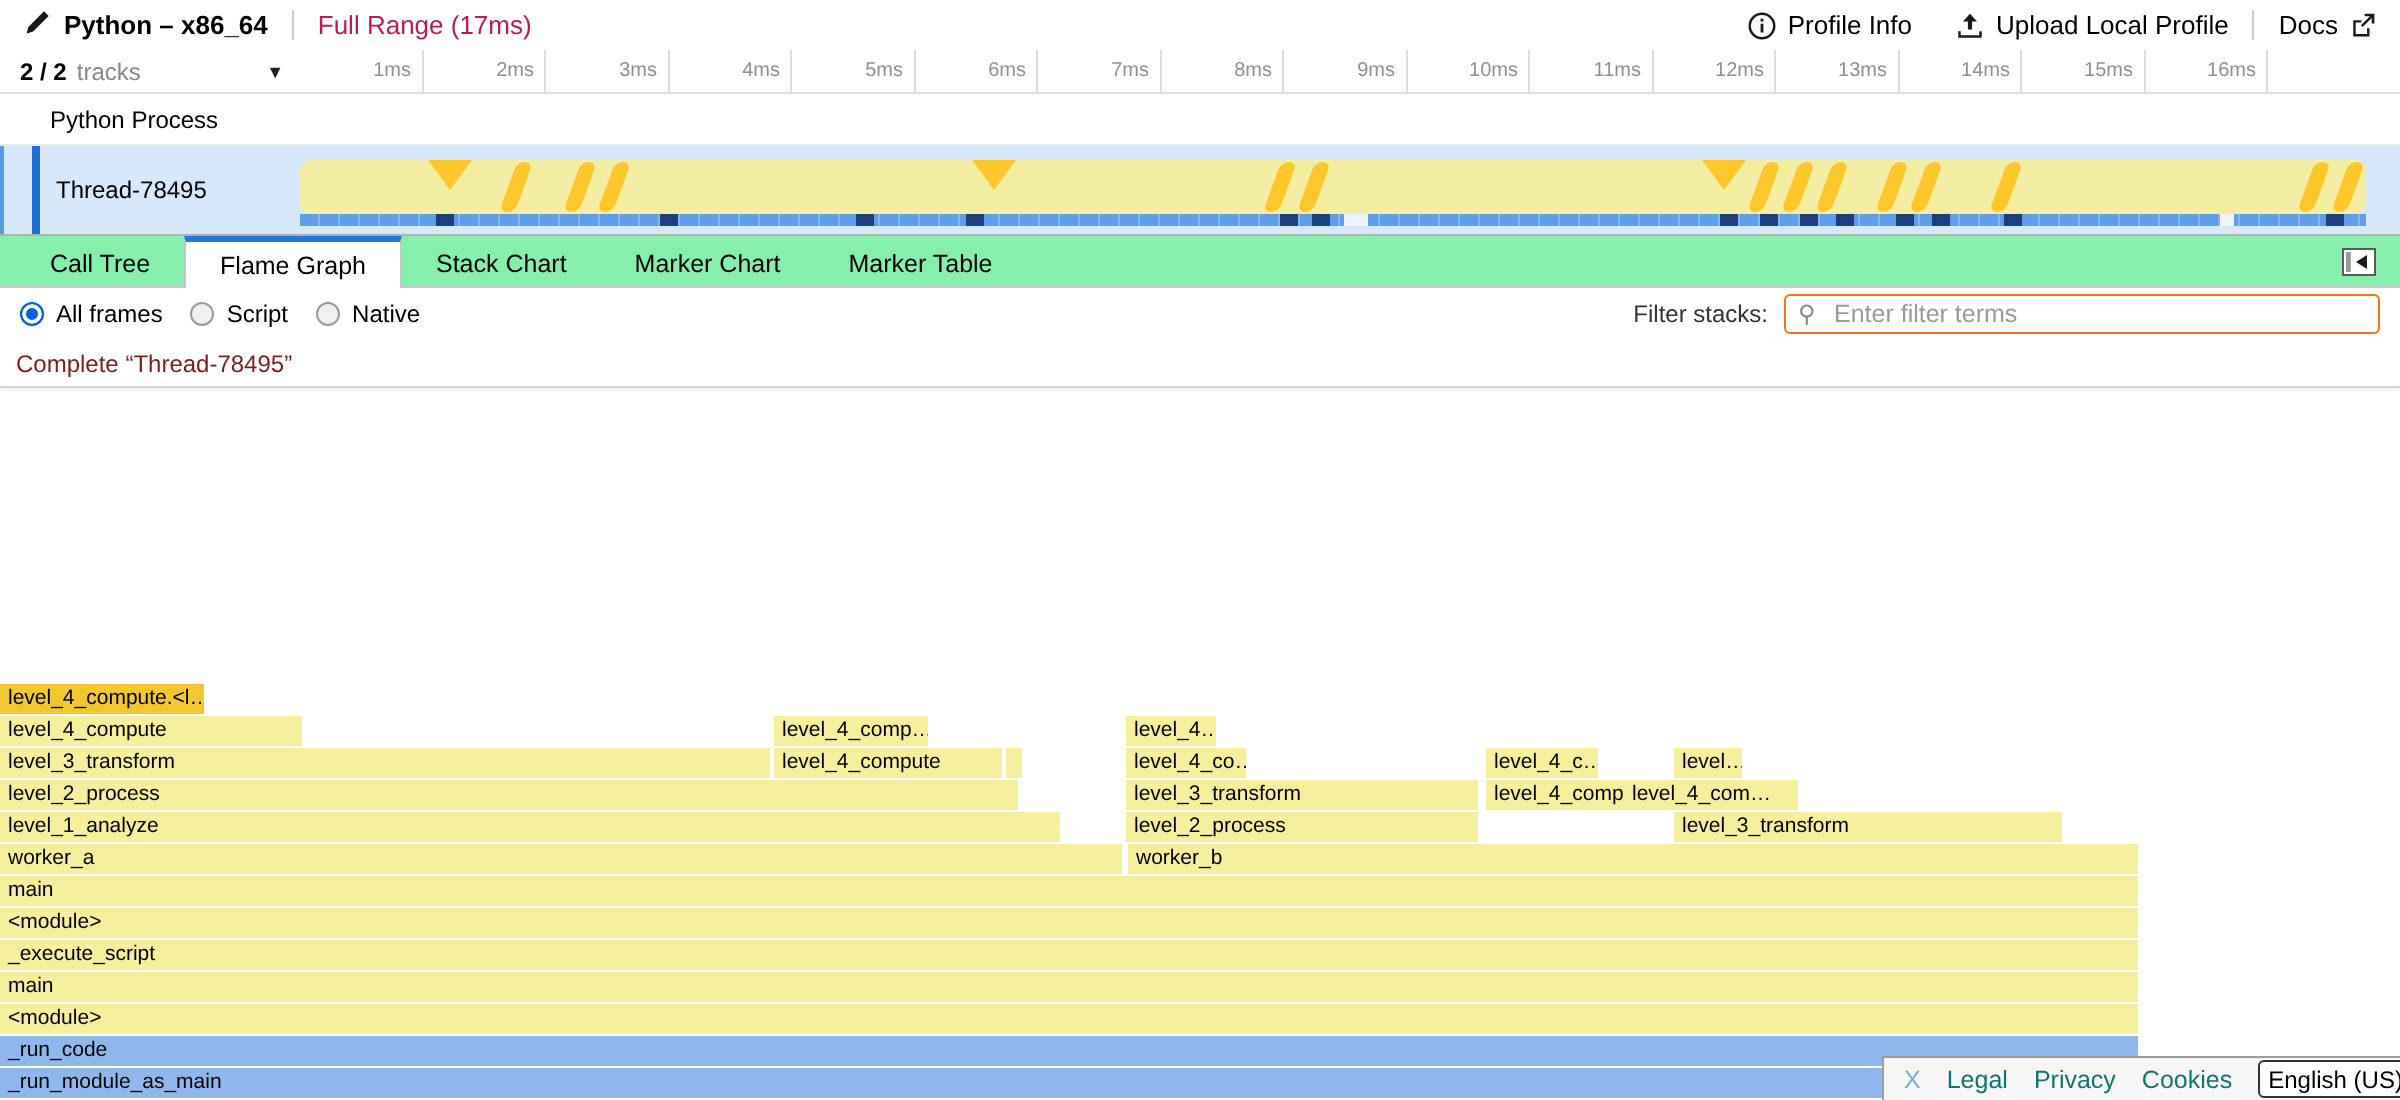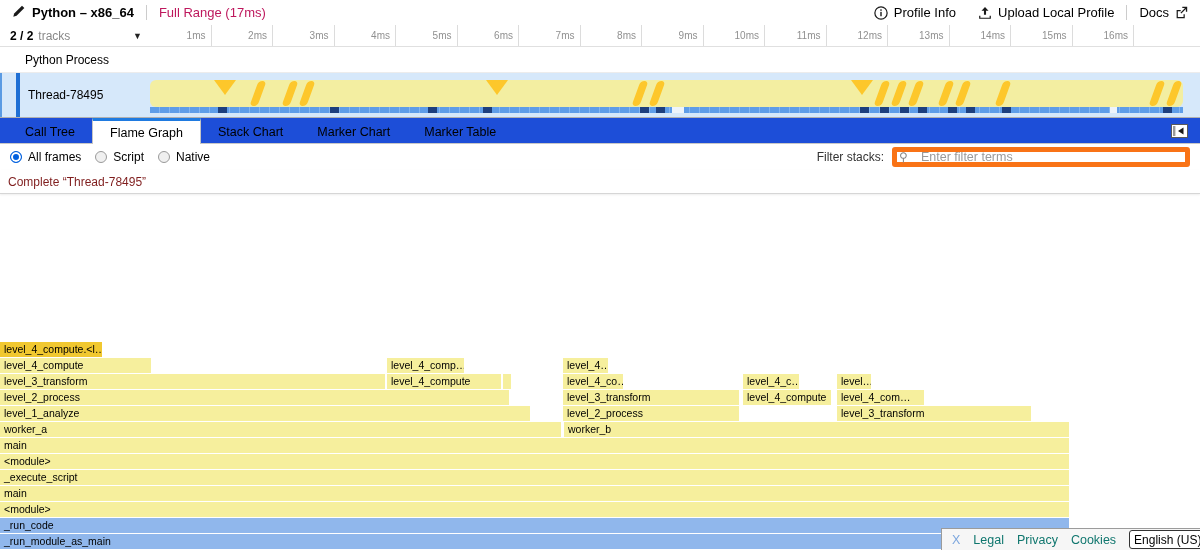--- a/index.html
+++ b/index.html
@@ -38,38 +38,38 @@
     background:#f3eea1; border-radius:6px; overflow:hidden; cursor:pointer; }
   .m-tri { position:absolute; top:0; width:0; height:0;
     border-left:11px solid transparent; border-right:11px solid transparent; border-top:15px solid #fdc72b; }
   .m-slash { position:absolute; top:1px; width:8px; height:25px; background:#fdc72b;
     border-radius:5px; transform:skewX(-20deg); }
   .track-samples { position:absolute; left:150px; top:34px; width:1033px; height:6px;
     background:repeating-linear-gradient(90deg,#5e9de8 0 9px,#84b5f2 9px 10px); overflow:hidden; }
   .navy { position:absolute; top:0; height:100%; width:9px; background:#1d3f7e; }
   .sgap { position:absolute; top:0; height:100%; background:#eef4fb; }
   
-  .tab-bar { height:27px; background:#1d4ed8; border-top:1px solid #b0b0b0; border-bottom:1px solid #c8c8c8;
+  .tab-bar { height:27px; background:#86efac; border-top:1px solid #b0b0b0; border-bottom:1px solid #c8c8c8;
     display:flex; align-items:stretch; padding-left:8px; }
   .tab { padding:0 17px; font-size:12.5px; display:flex; align-items:center; cursor:pointer;
     border-top:3px solid transparent; color:#000; }
   .tab.active { background:#fff; border-top:3px solid #1f7ae0; border-left:1px solid #c5c5c5;
     border-right:1px solid #c5c5c5; margin-bottom:-1px; }
   .sidebar-toggle { margin-left:auto; margin-right:12px; align-self:center; cursor:pointer; display:flex; }
   
   .toolbar { height:26px; display:flex; align-items:center; padding:0 10px; background:#fff; }
   .radio-group { display:flex; align-items:center; }
   .radio-item { display:flex; align-items:center; margin-right:14px; cursor:pointer; font-size:12px; }
   .radio { width:12px; height:12px; border-radius:50%; margin-right:6px; flex:none; }
   .radio.on { background:#0060df; border:1px solid #0060df; box-shadow:inset 0 0 0 2px #fff; }
   .radio.off { background:#f0f0f0; border:1px solid #9a9a9a; }
   .filter-area { margin-left:auto; display:flex; align-items:center; }
   .filter-label { color:#333; margin-right:8px;text-align:right; }
   .filter-box { position:relative; }
-  .filter-box input { width:298px; height:20px; border:5px solid #f97316; border-radius:3px;
+  .filter-box input { width:298px; height:20px; border:1px solid #f97316; border-radius:3px;
     padding:0 6px 0 24px; font-size:12.5px; font-family:"Liberation Sans",sans-serif; color:#333; outline:none; }
   .filter-box input::placeholder { color:#9a9a9a; }
   .search-glyph { position:absolute; left:7px; top:3px; color:#888; font-size:12px; }
   
   .breadcrumb-row { height:24px; display:flex; align-items:center; padding-left:8px;
     border-bottom:1px solid #d6d6d6; box-shadow:0 1px 2px rgba(0,0,0,0.07); position:relative; z-index:2; background:#fff; }
   .crumb { color:#7f1d1d; font-size:12px; cursor:pointer; }
   
   .flame { position:absolute; left:0; top:196px; width:1200px; height:354px; background:#fff; overflow:hidden; }
   .frame { position:absolute; height:15px; line-height:15px; font-size:10.5px;
@@ -254,21 +254,21 @@
     <div class="frame yellow" style="left: 563px; top: 162px; width: 45px;">level_4…</div>
     <div class="frame yellow" style="left: 0px; top: 178px; width: 385px;">level_3_transform</div>
     <div class="frame yellow" style="left: 387px; top: 178px; width: 114px;">level_4_compute</div>
     <div class="frame yellow" style="left: 503px; top: 178px; width: 8px;"></div>
     <div class="frame yellow" style="left: 563px; top: 178px; width: 60px;">level_4_co…</div>
     <div class="frame yellow" style="left: 743px; top: 178px; width: 56px;">level_4_c…</div>
     <div class="frame yellow" style="left: 837px; top: 178px; width: 34px;">level…</div>
     <div class="frame yellow" style="left: 0px; top: 194px; width: 509px;">level_2_process</div>
     <div class="frame yellow" style="left: 563px; top: 194px; width: 176px;">level_3_transform</div>
     <div class="frame yellow" style="left: 743px; top: 194px; width: 88px;">level_4_compute</div>
-    <div class="frame yellow" style="left: 837px; top: 194px; width: 87px;">level_4_com…</div>
+    <div class="frame yellow" style="left: 812px; top: 194px; width: 87px;">level_4_com…</div>
     <div class="frame yellow" style="left: 0px; top: 210px; width: 530px;">level_1_analyze</div>
     <div class="frame yellow" style="left: 563px; top: 210px; width: 176px;">level_2_process</div>
     <div class="frame yellow" style="left: 837px; top: 210px; width: 194px;">level_3_transform</div>
     <div class="frame yellow" style="left: 0px; top: 226px; width: 561px;">worker_a</div>
     <div class="frame yellow" style="left: 564px; top: 226px; width: 505px;">worker_b</div>
     <div class="frame yellow" style="left: 0px; top: 242px; width: 1069px;">main</div>
     <div class="frame yellow" style="left: 0px; top: 258px; width: 1069px;">&lt;module&gt;</div>
     <div class="frame yellow" style="left: 0px; top: 274px; width: 1069px;">_execute_script</div>
     <div class="frame yellow" style="left: 0px; top: 290px; width: 1069px;">main</div>
     <div class="frame yellow" style="left: 0px; top: 306px; width: 1069px;">&lt;module&gt;</div>

